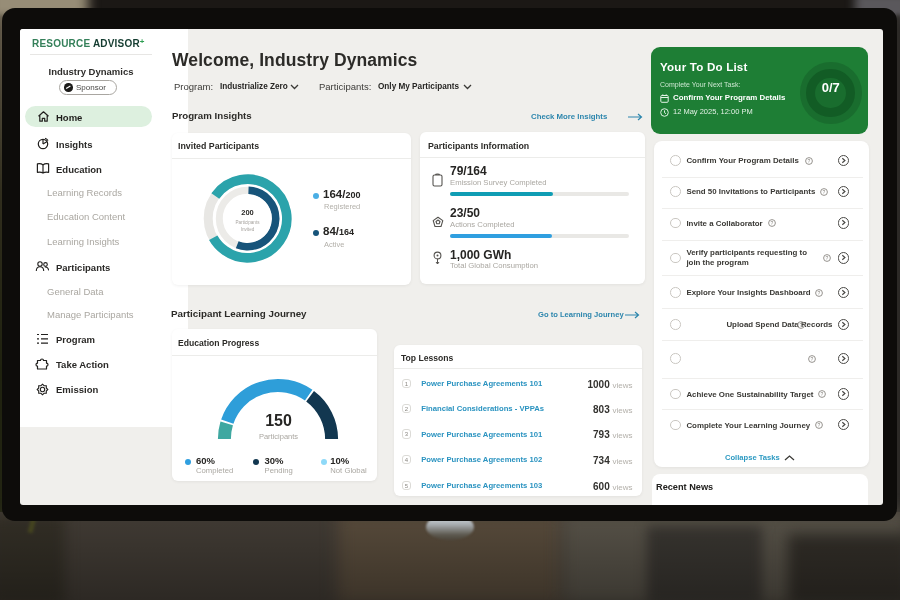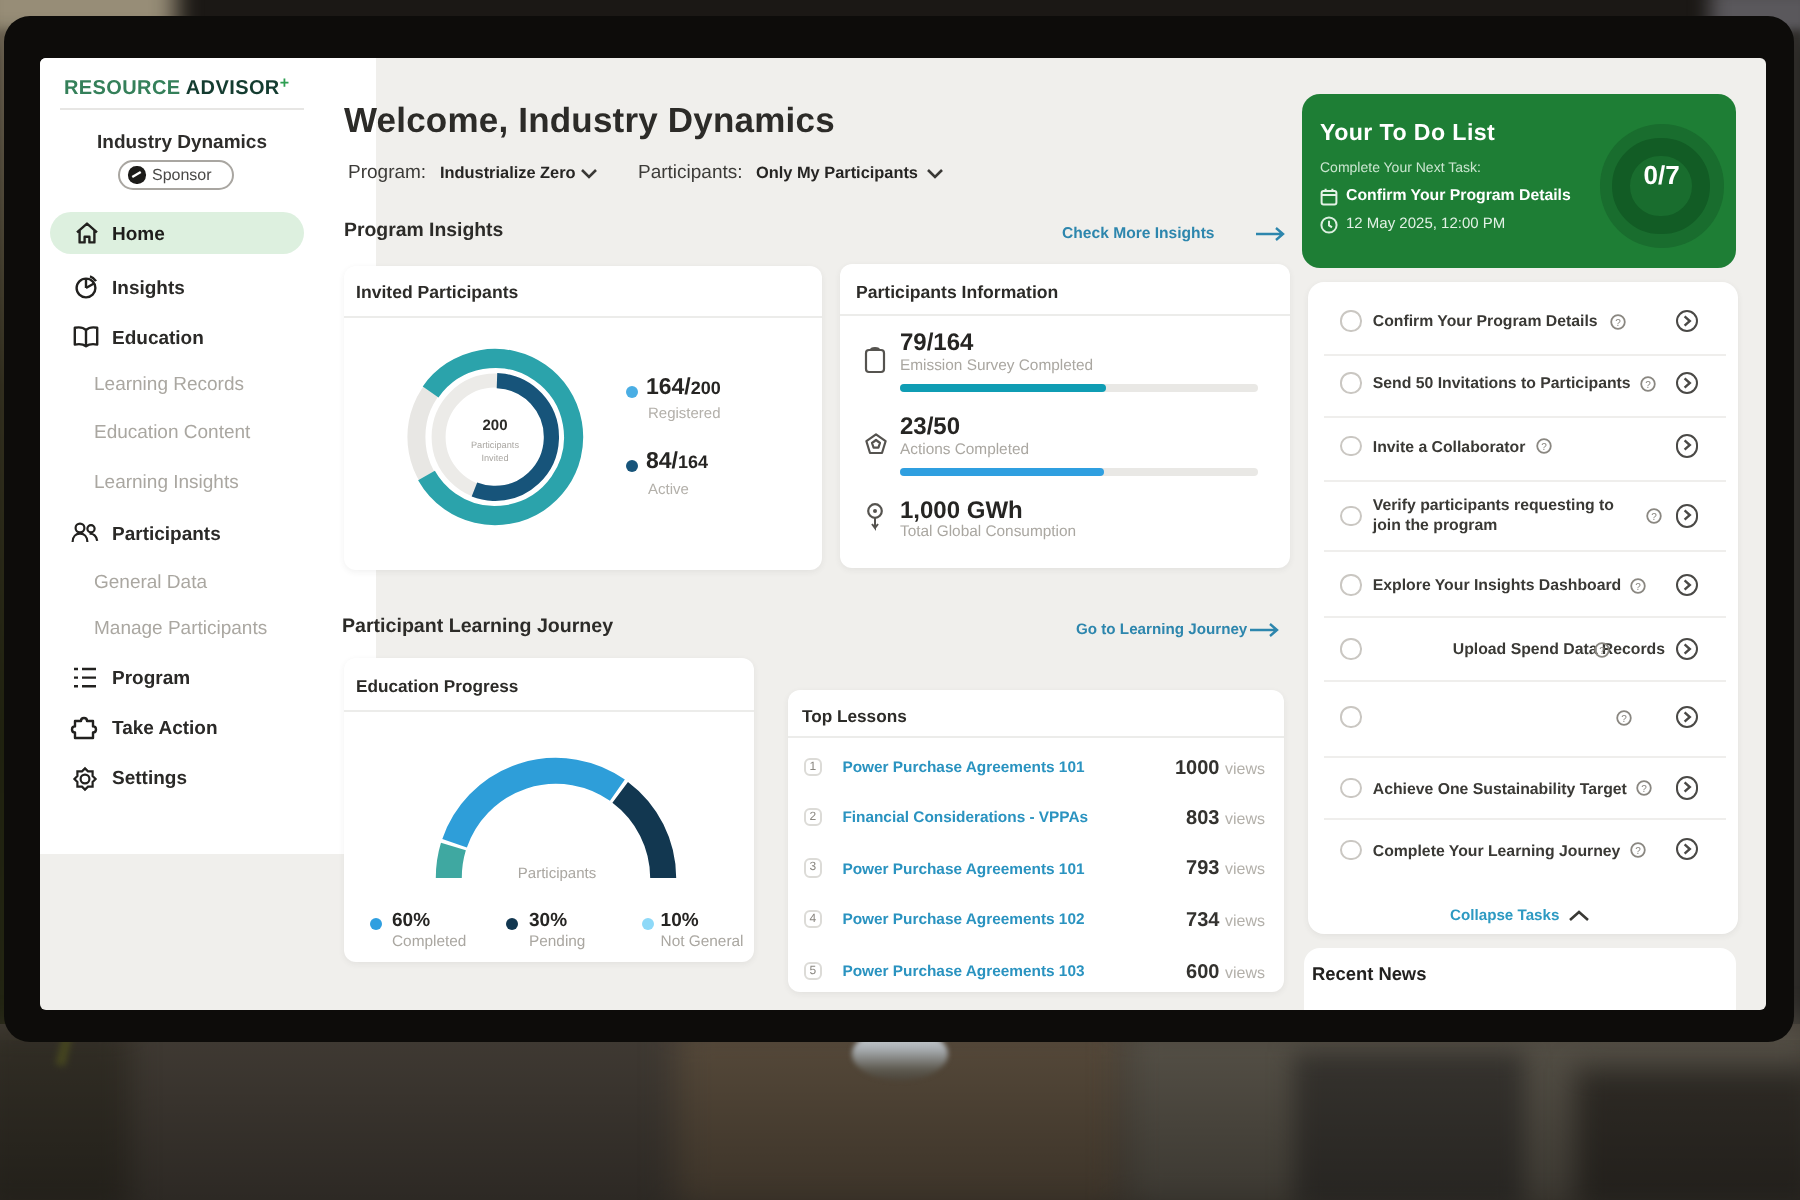--- a/index.html
+++ b/index.html
@@ -122,21 +122,21 @@
           <path d="M5.5 2.5 C5.5 1.4 6.3 1 7 1 C7.7 1 8.5 1.4 8.5 2.5 L11.5 2.5 L11.5 5.2 C12.6 5.2 13 6 13 6.7 C13 7.4 12.6 8.2 11.5 8.2 L11.5 11 L2.5 11 L2.5 8.2 C1.4 8.2 1 7.4 1 6.7 C1 6 1.4 5.2 2.5 5.2 L2.5 2.5 Z"></path>
         </svg>
       </div>
       <div class="abs b" style="left:36px;top:329.5px;font-size:9.5px;color:#2a2927;">Take Action</div>
       <div class="nav abs" style="left:16px;top:354px;">
         <svg width="13" height="13" viewBox="0 0 13 13" fill="none" stroke="#22211f" stroke-width="1.1">
           <circle cx="6.5" cy="6.5" r="2.2"></circle>
           <path d="M6.5 1.2 L8 2.7 L10.3 2.7 L10.3 5 L11.8 6.5 L10.3 8 L10.3 10.3 L8 10.3 L6.5 11.8 L5 10.3 L2.7 10.3 L2.7 8 L1.2 6.5 L2.7 5 L2.7 2.7 L5 2.7 Z"></path>
         </svg>
       </div>
-      <div class="abs b" style="left:36px;top:354.5px;font-size:9.5px;color:#2a2927;">Settings</div>
+      <div class="abs b" style="left:36px;top:354.5px;font-size:9.5px;color:#2a2927;">Emission</div>
     </div>
 
     <div class="abs b" style="left:152px;top:21px;font-size:17.5px;color:#2c2b28;letter-spacing:0.1px;">Welcome, Industry Dynamics</div>
     <div class="abs" style="left:154px;top:52px;font-size:9.5px;color:#3c3b38;">Program:</div>
     <div class="abs b" style="left:200px;top:52.5px;font-size:8.2px;color:#262523;">Industrialize Zero</div>
     <svg class="abs" style="left:270px;top:55px;" width="9" height="6" viewBox="0 0 9 6" fill="none" stroke="#3a3936" stroke-width="1.3">
       <path d="M1 1 L4.5 4.5 L8 1"></path>
     </svg>
     <div class="abs" style="left:299px;top:52px;font-size:9.5px;color:#3c3b38;">Participants:</div>
     <div class="abs b" style="left:358px;top:52.5px;font-size:8.2px;color:#262523;">Only My Participants</div>
@@ -205,30 +205,31 @@
 
     <div class="card" style="left:152px;top:300px;width:205px;height:152px;">
       <div class="abs b" style="left:6px;top:9px;font-size:8.6px;color:#2c2b28;">Education Progress</div>
       <div class="hdrline" style="top:25.5px;"></div>
       <svg class="abs" style="left:36px;top:38px;" width="140" height="80" viewBox="0 0 140 80">
 
         <path d="M 16.4 72 A 53.6 53.6 0 0 1 18.7 56.3" fill="none" stroke="#3fa8a1" stroke-width="13"></path>
         <path d="M 19.3 54.6 A 53.6 53.6 0 0 1 100.7 28.1" fill="none" stroke="#2e9ed9" stroke-width="13"></path>
         <path d="M 102.1 29.2 A 53.6 53.6 0 0 1 123.6 72" fill="none" stroke="#123750" stroke-width="13"></path>
       </svg>
+      <div class="abs b" style="left:0;top:83px;width:213px;text-align:center;font-size:16px;color:#262523;">150</div>
       <div class="abs" style="left:0;top:103px;width:213px;text-align:center;font-size:7.5px;color:#aaa7a1;">Participants</div>
       <div class="abs" style="left:12.7px;top:130px;width:6.3px;height:6.3px;border-radius:50%;background:#2f9fe0;"></div>
       <div class="abs b" style="left:24px;top:125.5px;font-size:9.5px;color:#262523;">60%</div>
       <div class="abs" style="left:24px;top:137px;font-size:7.7px;color:#aaa7a1;">Completed</div>
       <div class="abs" style="left:80.8px;top:130px;width:6.3px;height:6.3px;border-radius:50%;background:#123750;"></div>
       <div class="abs b" style="left:92.5px;top:125.5px;font-size:9.5px;color:#262523;">30%</div>
       <div class="abs" style="left:92.5px;top:137px;font-size:7.7px;color:#aaa7a1;">Pending</div>
       <div class="abs" style="left:148.9px;top:130px;width:6.3px;height:6.3px;border-radius:50%;background:#8ed9f8;"></div>
       <div class="abs b" style="left:158.3px;top:125.5px;font-size:9.5px;color:#262523;">10%</div>
-      <div class="abs" style="left:158.3px;top:137px;font-size:7.7px;color:#aaa7a1;">Not General</div>
+      <div class="abs" style="left:158.3px;top:137px;font-size:7.7px;color:#aaa7a1;">Not Global</div>
     </div>
 
     <div class="card" style="left:374px;top:316px;width:248px;height:151px;">
       <div class="abs b" style="left:7px;top:8px;font-size:8.6px;color:#2c2b28;">Top Lessons</div>
       <div class="hdrline" style="top:23px;"></div>
       <div class="abs lsn" style="top:33.5px;">1</div>
       <div class="abs b ttl" style="top:34.3px;">Power Purchase Agreements 101</div>
       <div class="abs vws" style="top:33.8px;"><span>1000 </span>views</div>
       <div class="abs lsn" style="top:58.6px;">2</div>
       <div class="abs b ttl" style="top:59.4px;">Financial Considerations - VPPAs</div>

